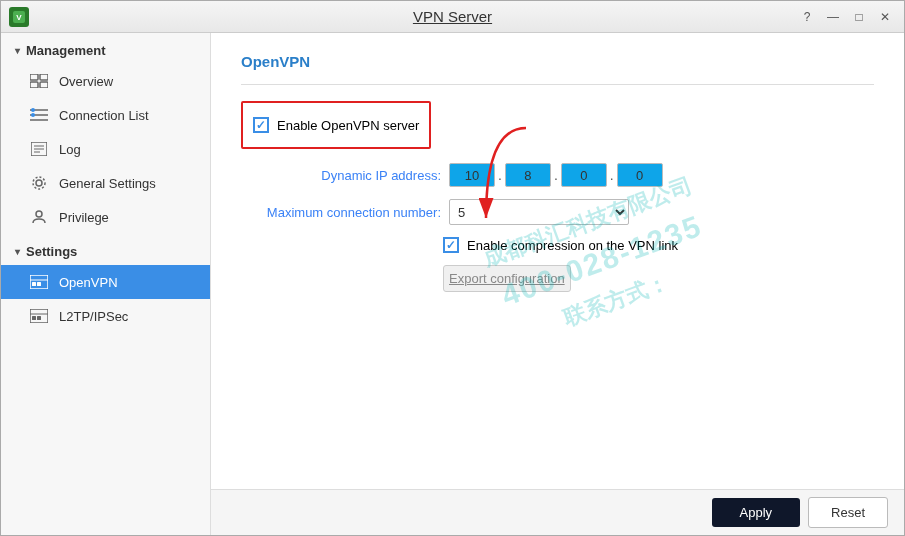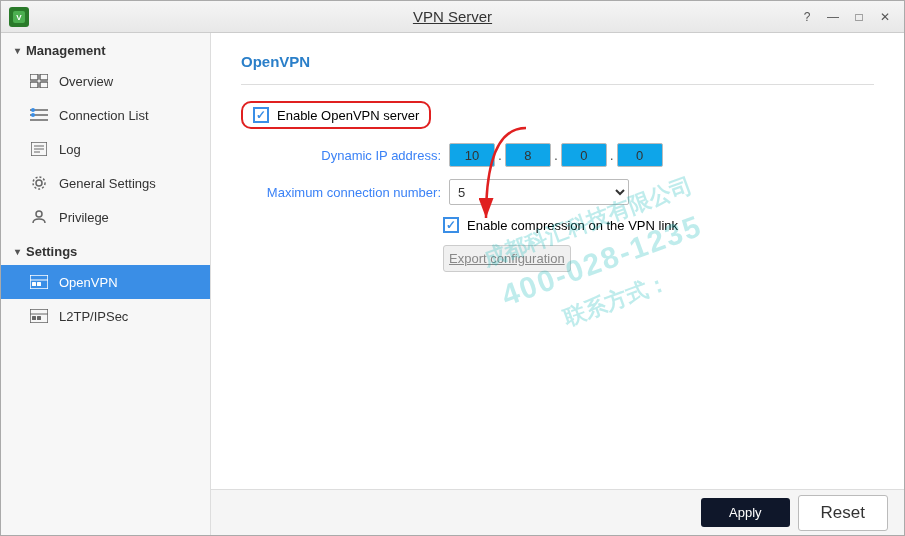--- a/index.html
+++ b/index.html
@@ -165,23 +165,23 @@
     .separator-line {
       border: none;
       border-top: 1px solid #ddd;
       margin-bottom: 16px;
     }
 
     
     .checkbox-row-wrapper {
       border: 2px solid #e02020;
       display: inline-block;
-      padding: 4px 10px;
+      padding: 14px 10px;
       margin-bottom: 14px;
-      border-radius: 10px;
+      border-radius: 2px;
     }
 
     .checkbox-row {
       display: flex;
       align-items: center;
       gap: 8px;
     }
 
     .checkbox-custom {
       width: 16px;
@@ -312,21 +312,21 @@
       font-size: 13px;
       cursor: pointer;
     }
 
     .btn-reset {
       padding: 7px 22px;
       background: white;
       border: 1px solid #bbb;
       border-radius: 3px;
       color: #333;
-      font-size: 17px;
+      font-size: 13px;
       cursor: pointer;
     }
   </style>
 </head>
 <body>
 
 <div class="window">
 
   <div class="title-bar">
     <div class="title-bar-left">

